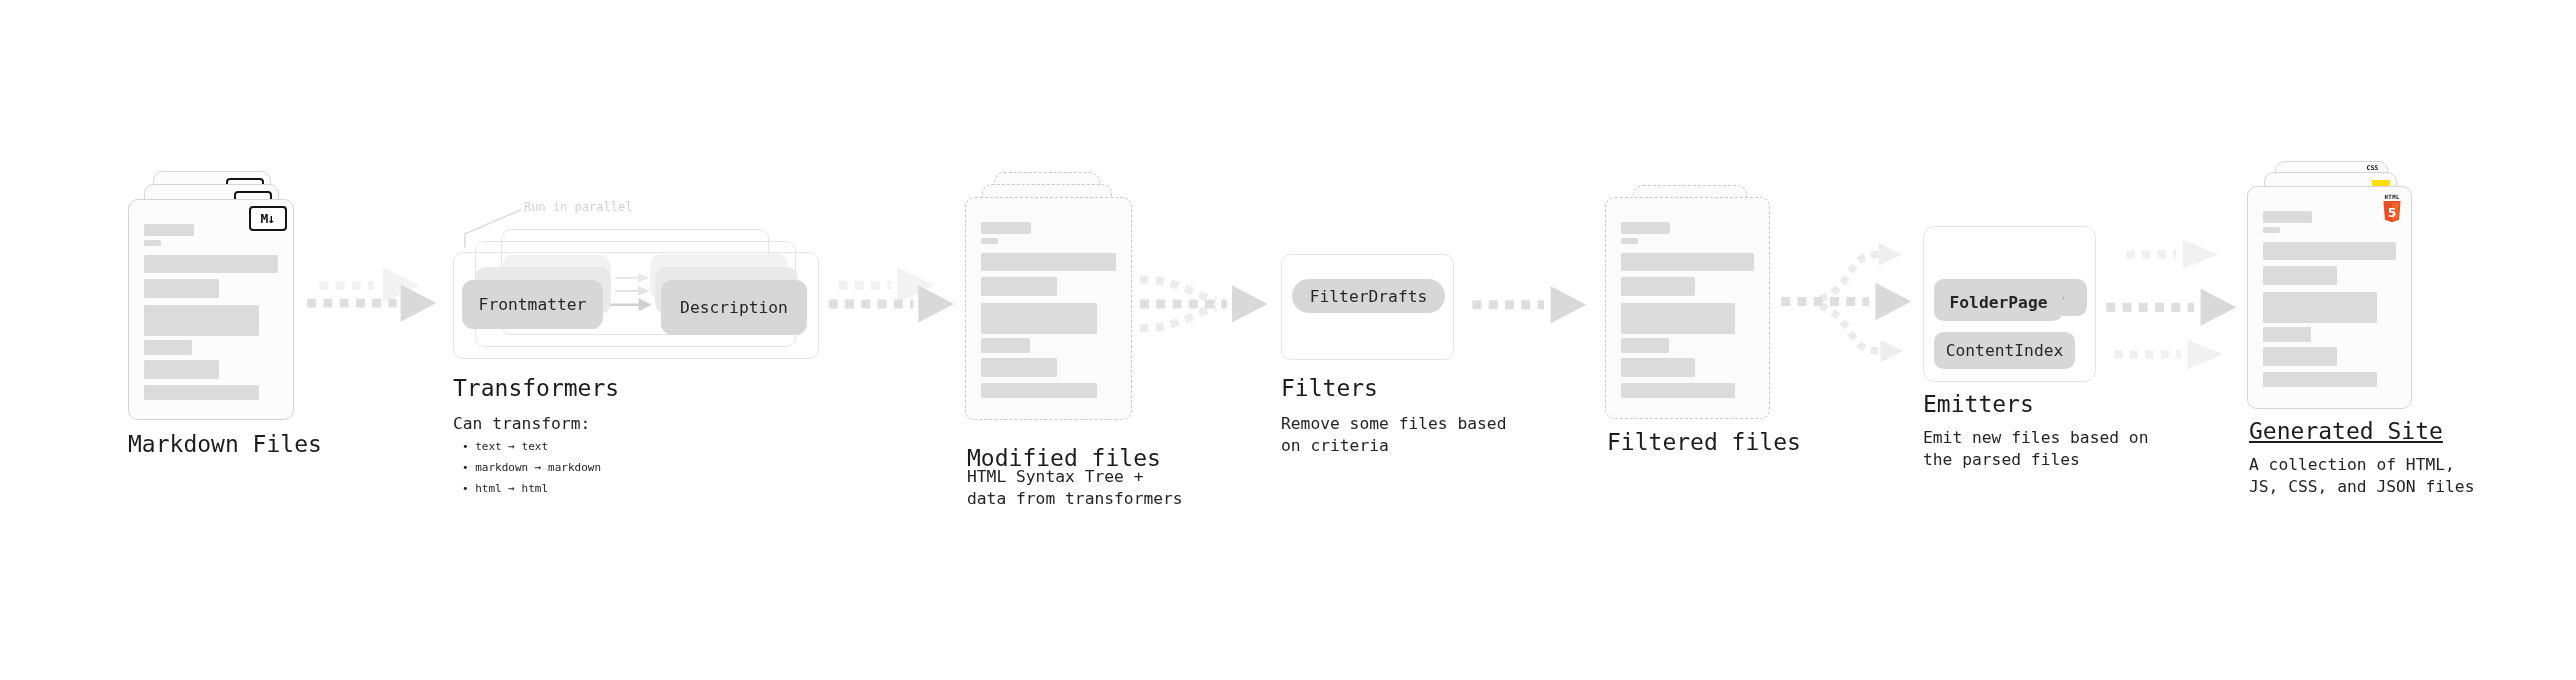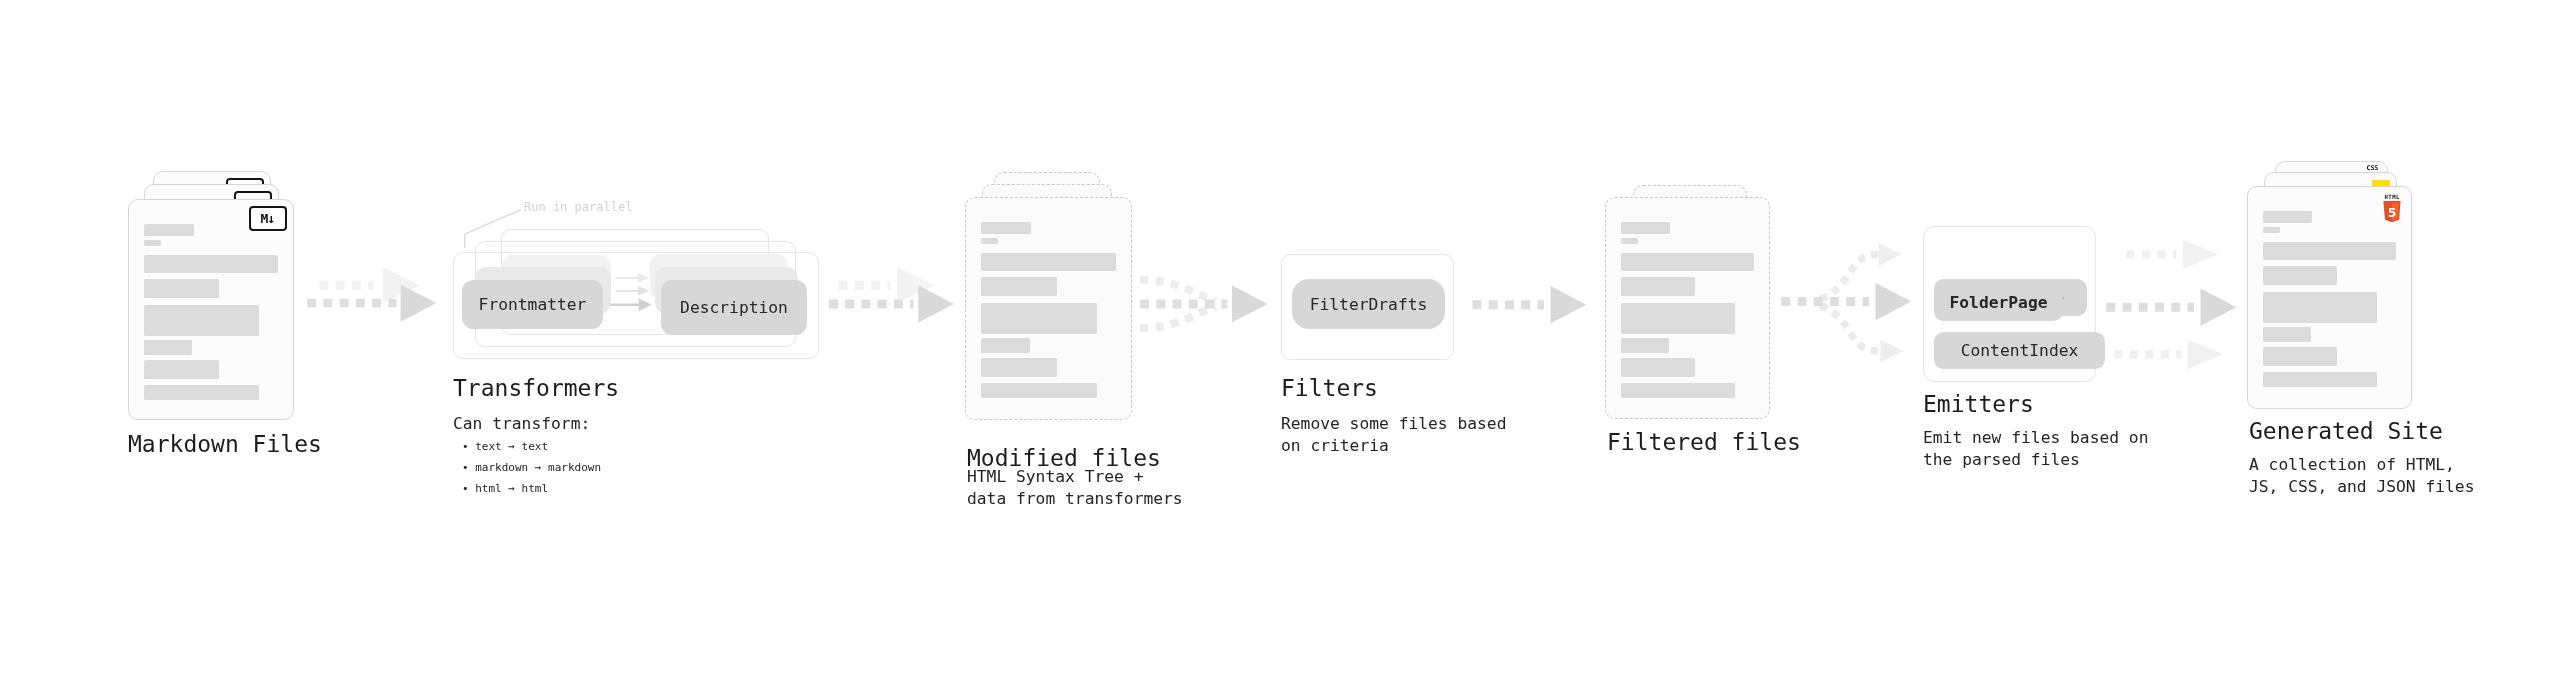--- a/index.html
+++ b/index.html
@@ -182,21 +182,21 @@
           <div class="bar"></div>
       </div>
     </div>
     <div class="stage-label" style="left:967px;top:428px;margin-top:17px;">Modified files</div>
     <div class="stage-desc" style="left:967px;top:466px;">HTML Syntax Tree +
 data from transformers</div>
   </div>
 
   <div>
     <div class="obox filled" style="left:1281px;top:254px;width:173px;height:106px;"></div>
-    <div class="chip" style="left:1292px;top:279px;width:153px;height:50px;border-radius:17px;">
+    <div class="chip" style="left:1292px;top:279px;width:153px;height:34px;border-radius:17px;">
         <span>FilterDrafts</span>
       </div>
     <div class="stage-label" style="left:1281px;top:375px;">Filters</div>
     <div class="stage-desc" style="left:1281px;top:413px;">Remove some files based
 on criteria</div>
   </div>
 
   <div>
     <div class="card dashed" style="left:1633px;top:185px;width:114px;height:233px;"></div>
     <div class="card dashed" style="left:1605px;top:197px;width:165px;height:222px;">
@@ -215,21 +215,21 @@
   </div>
 
   <div>
     <div class="obox filled" style="left:1923px;top:226px;width:173px;height:156px;border-radius:11.4px;"></div>
     <div class="chip small" style="left:1934px;top:231px;width:153px;height:37px;margin-top:48px;">
         <span>ContentPage</span>
       </div>
     <div class="chip small" style="left:1934px;top:284px;width:129px;height:37px;font-weight:bold;">
         <span>FolderPage</span>
       </div>
-    <div class="chip small" style="left:1934px;top:332px;width:171px;height:37px;">
+    <div class="chip small" style="left:1934px;top:332px;width:141px;height:37px;">
         <span>ContentIndex</span>
       </div>
     <div class="stage-label" style="left:1923px;top:391px;">Emitters</div>
     <div class="stage-desc" style="left:1923px;top:427px;">Emit new files based on
 the parsed files</div>
   </div>
 
   <div>
     <div class="card" style="left:2275px;top:161px;width:113px;height:248px;">
       <div class="css-badge">
@@ -253,19 +253,19 @@
         <div class="bar"></div>
           <div class="bar"></div>
           <div class="bar"></div>
           <div class="bar"></div>
           <div class="bar"></div>
           <div class="bar"></div>
           <div class="bar"></div>
           <div class="bar"></div>
       </div>
     </div>
-    <div class="stage-label" style="left:2249px;top:418px;">Generated Site</div>
+    <div class="stage-label" style="left:2249px;top:418px;text-decoration:underline;">Generated Site</div>
     <div class="stage-desc" style="left:2249px;top:454px;">A collection of HTML,
 JS, CSS, and JSON files</div>
   </div>
 
 </div>
 
 
 </body></html>

